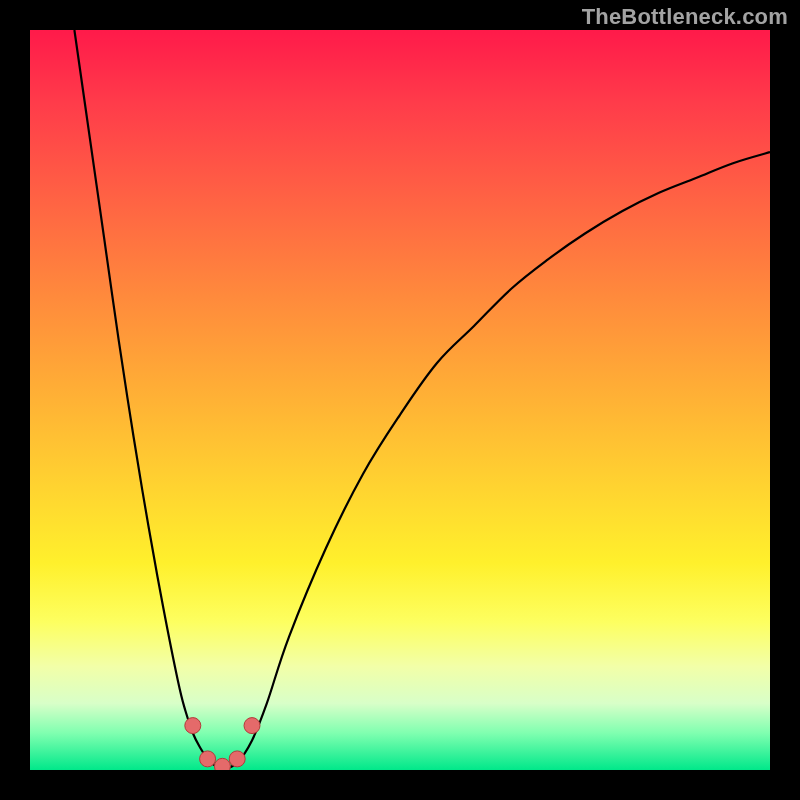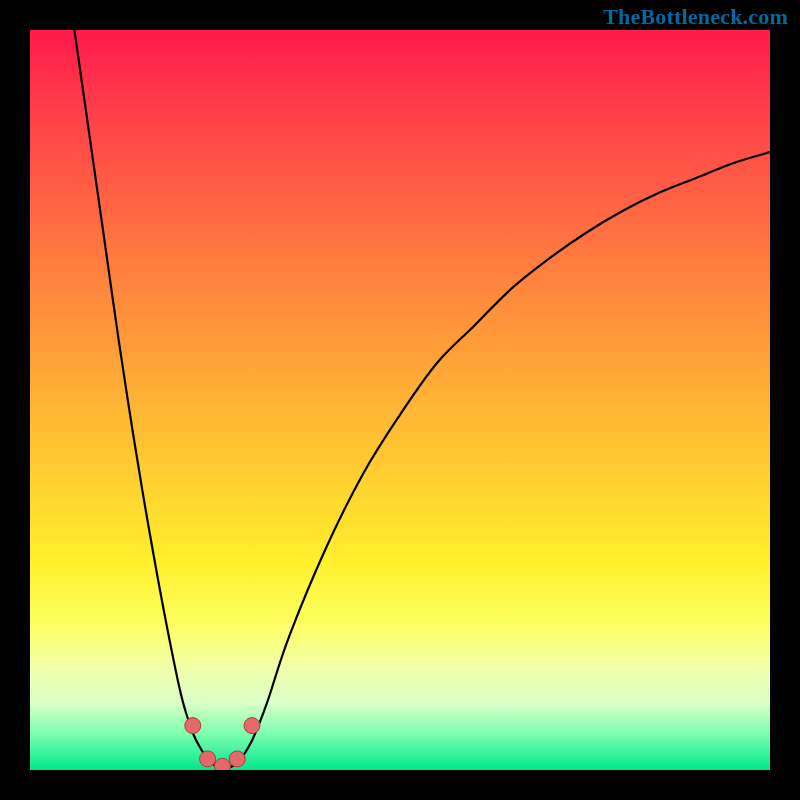--- a/index.html
+++ b/index.html
@@ -36,22 +36,22 @@
     left: 0;
     top: 0;
     width: 740px;
     height: 740px;
     display: block;
   }
   .attribution {
     position: absolute;
     top: 4px;
     right: 12px;
-    color: #0369a1;
-    font-family: Liberation Serif, serif;
+    color: #a3a3a3;
+    font-family: Liberation Sans, sans-serif;
     font-size: 22px;
     font-weight: 600;
     letter-spacing: 0.2px;
   }
 </style>
 </head>
 <body>
 
 <div class="attribution">TheBottleneck.com</div>
 

